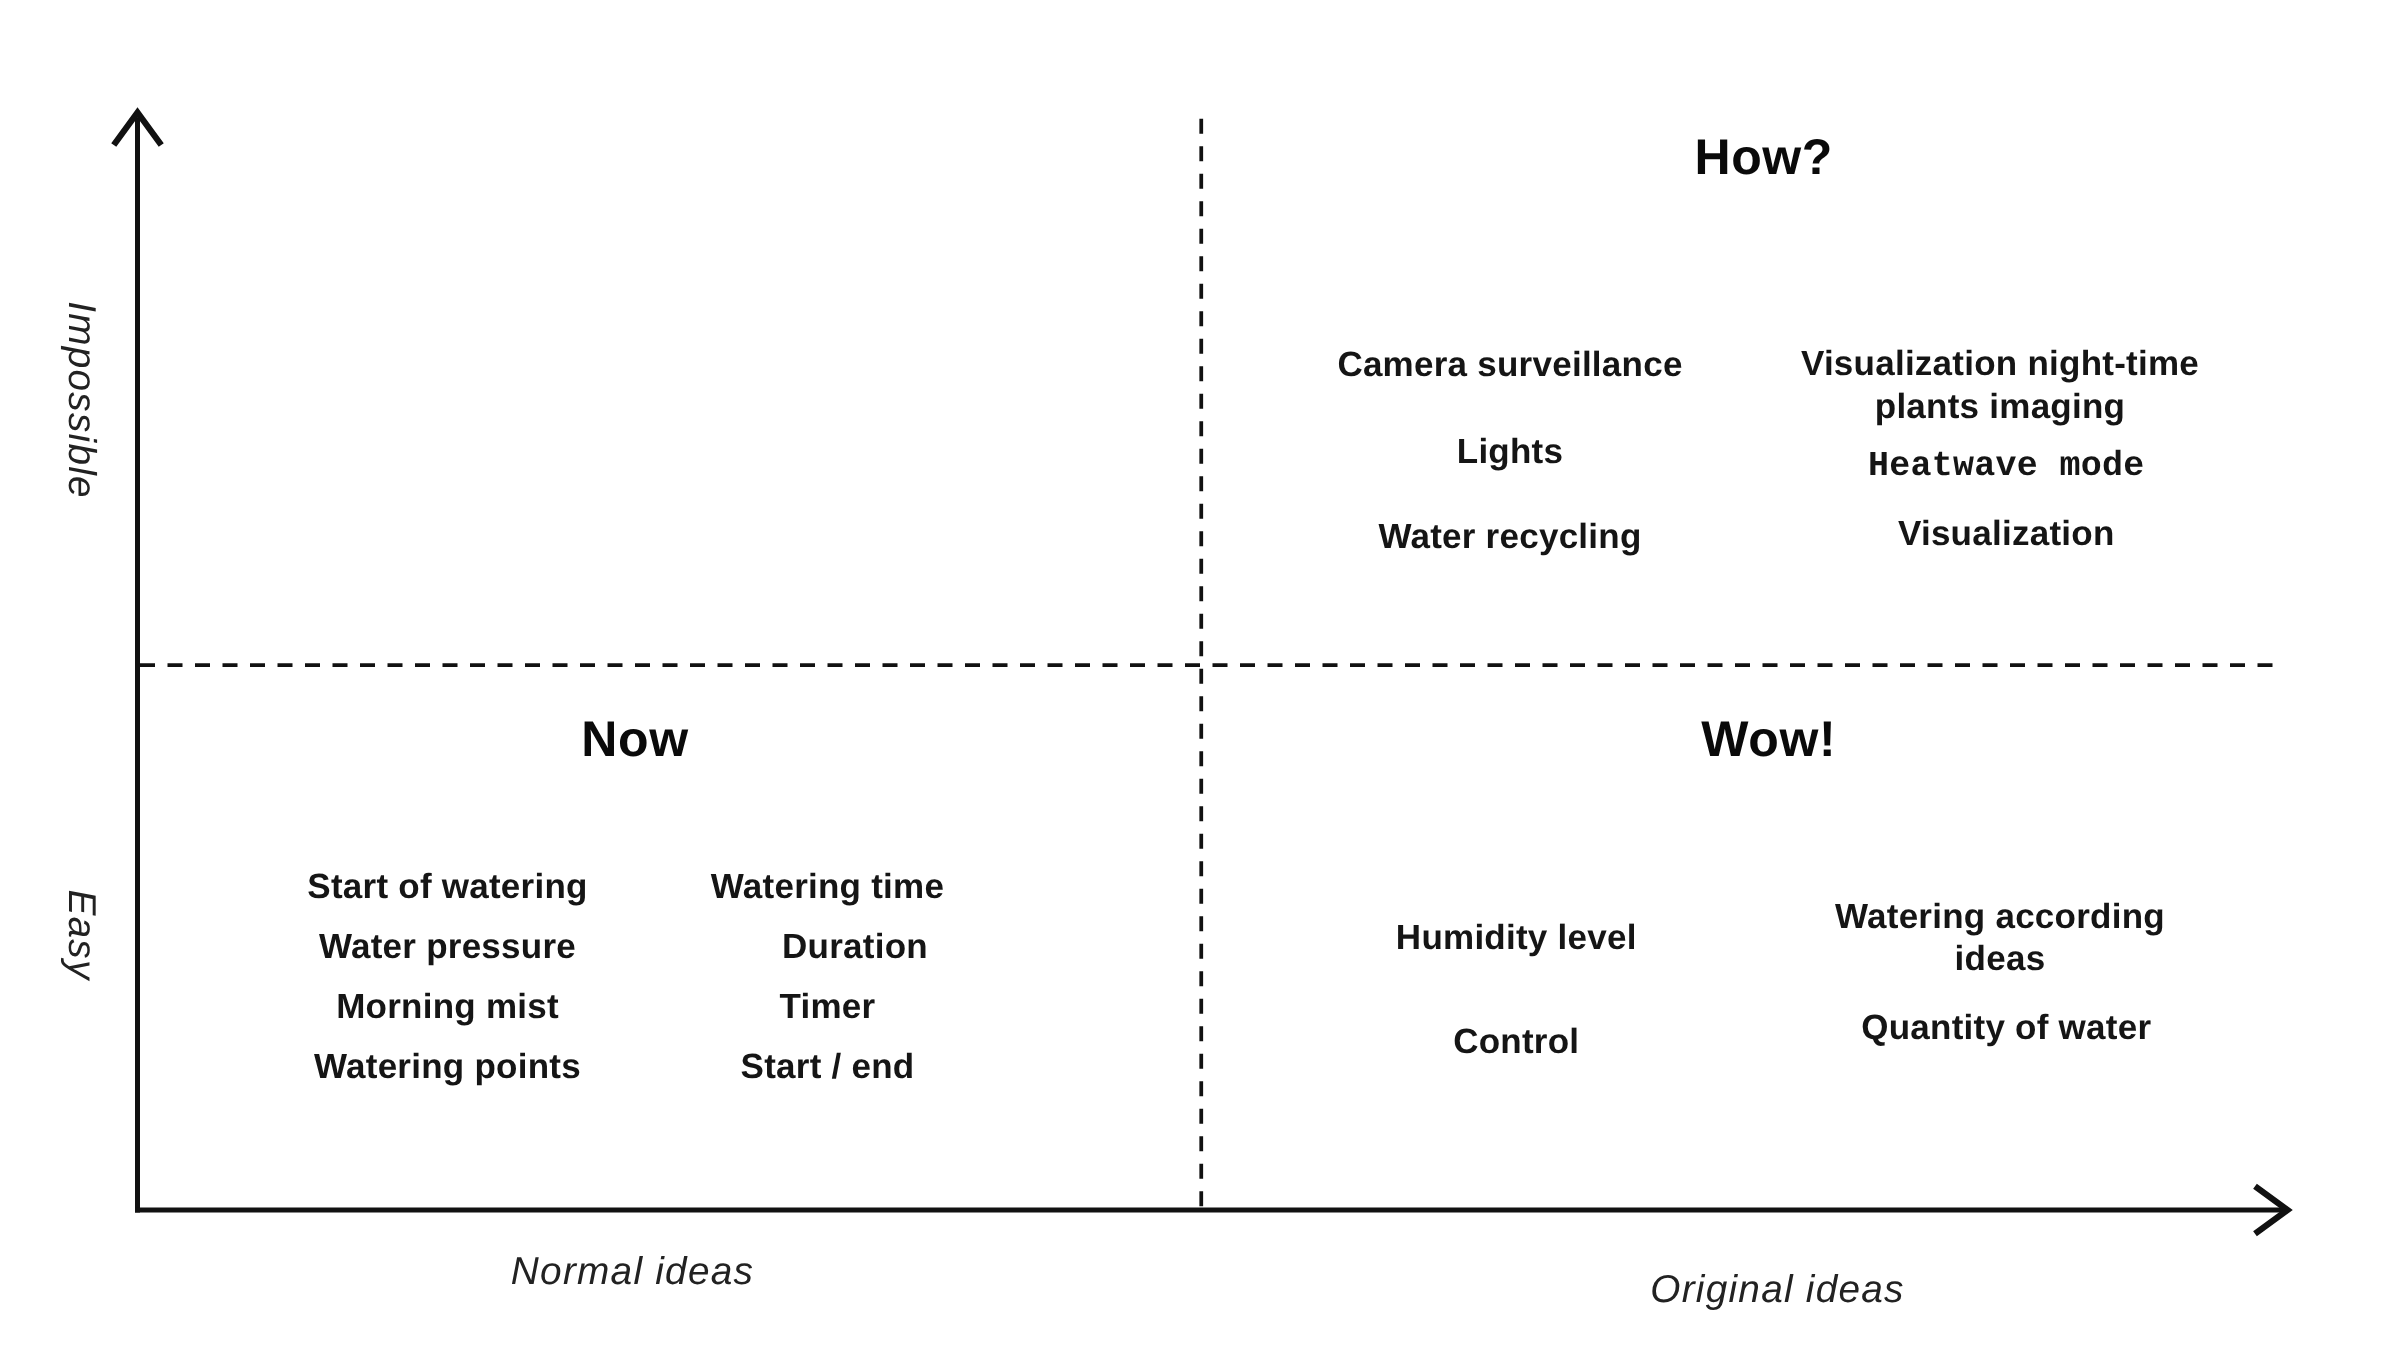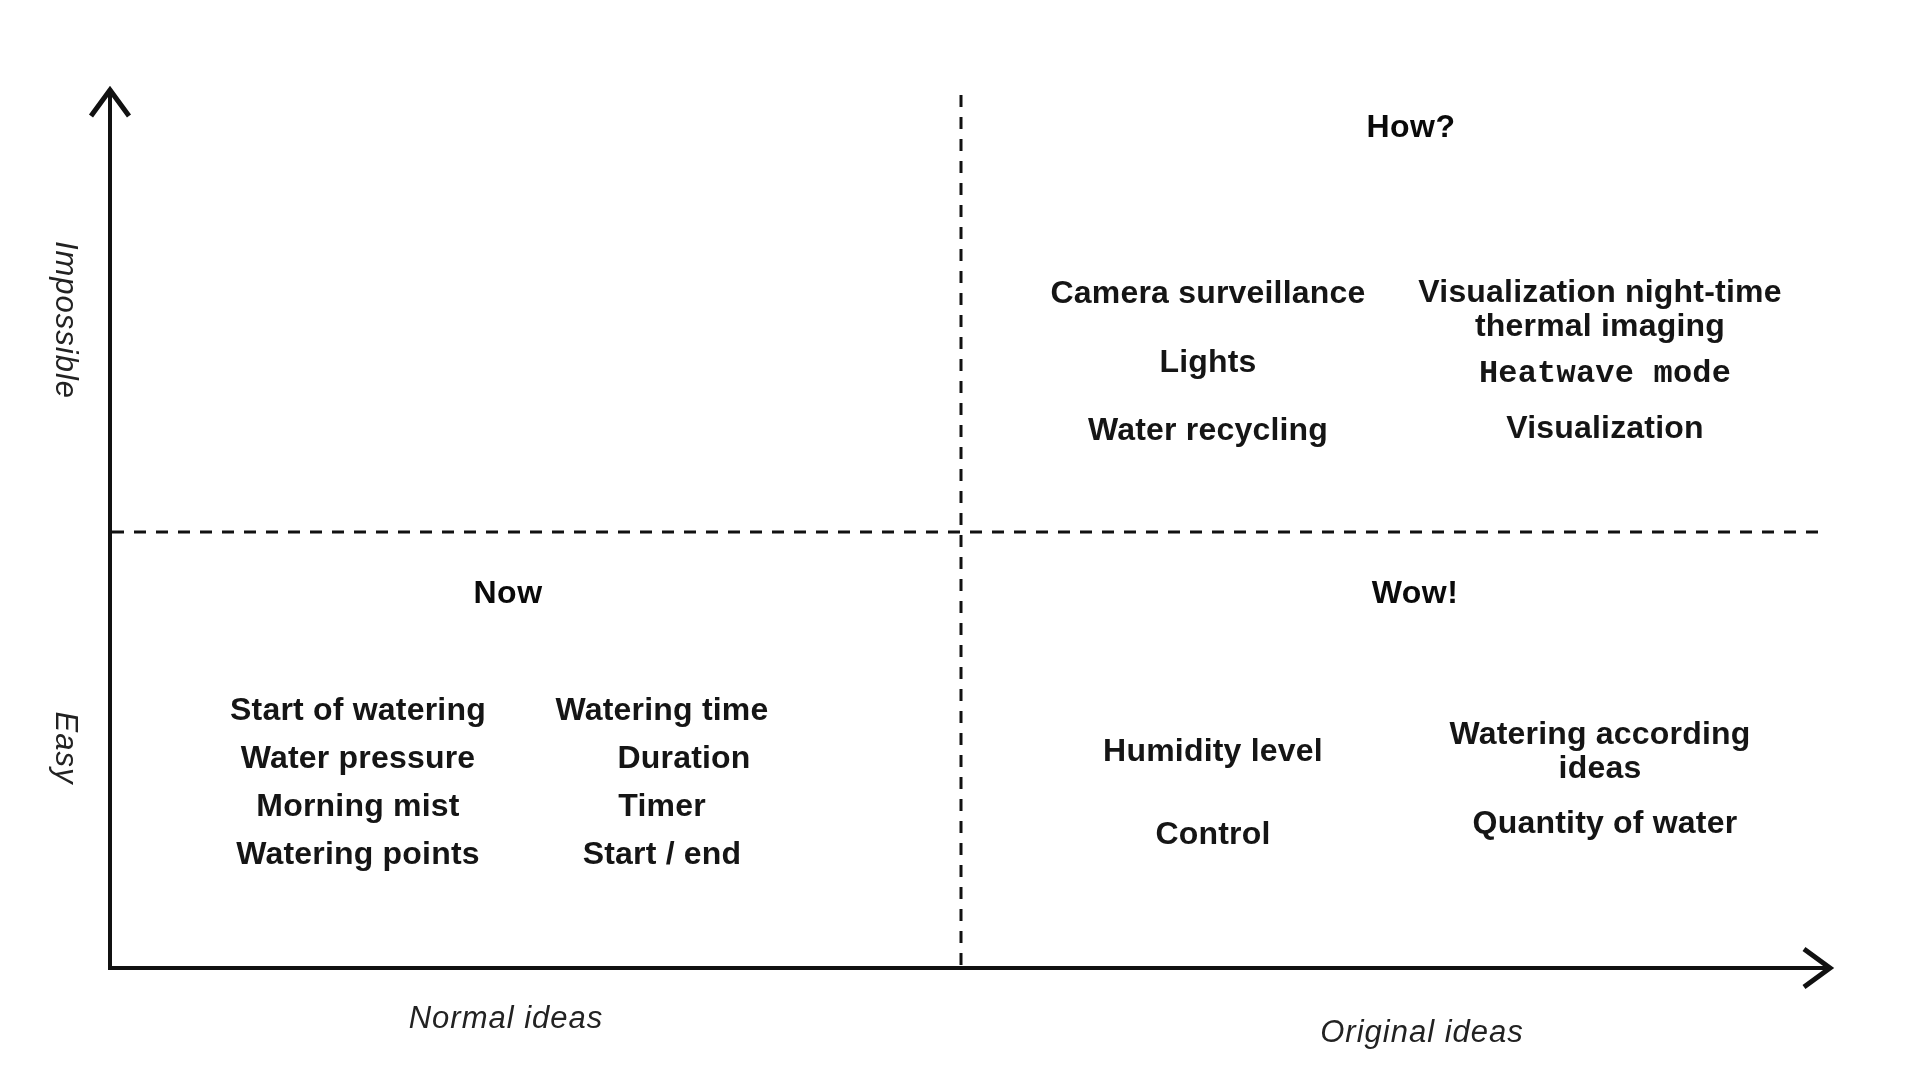--- a/index.html
+++ b/index.html
@@ -23,27 +23,27 @@
   }
   .txt {
     position: absolute;
     transform: translate(-50%, -50%);
     color: #151515;
     white-space: pre;
     text-align: center;
     line-height: 1.0;
   }
   .item {
-    font-size: 32px;
+    font-size: 28px;
     font-weight: 600;
     letter-spacing: 0.2px;
     line-height: 34px;
   }
   .q-title {
-    font-size: 32px;
+    font-size: 40px;
     font-weight: 800;
     color: #0a0a0a;
     letter-spacing: 0.5px;
   }
   .axis-label {
     font-size: 31px;
     font-style: italic;
     font-weight: 300;
     color: #222222;
     letter-spacing: 1px;
@@ -73,21 +73,21 @@
   <div class="txt axis-label vertical" style="left:66px; top:748px;">Easy</div>
   <div class="txt axis-label" style="left:506px; top:1017px;">Normal ideas</div>
   <div class="txt axis-label" style="left:1422px; top:1017px;margin-top:14px;">Original ideas</div>
 
   <div>
     <div class="txt q-title" style="left:1411px; top:126px;">How?</div>
     <div class="txt item" style="left:1208px; top:292px;">Camera surveillance</div>
     <div class="txt item" style="left:1208px; top:361px;">Lights</div>
     <div class="txt item" style="left:1208px; top:429px;">Water recycling</div>
     <div class="txt item" style="left:1600px; top:308px;">Visualization night-time
-thermal imaging</div>
+plants imaging</div>
     <div class="txt item" style="left:1605px; top:374px;font-family:Liberation Mono, monospace;">Heatwave mode</div>
     <div class="txt item" style="left:1605px; top:427px;">Visualization</div>
   </div>
 
   <div>
     <div class="txt q-title" style="left:508px; top:592px;">Now</div>
     <div class="txt item" style="left:358px; top:709px;">Start of watering</div>
     <div class="txt item" style="left:358px; top:757px;">Water pressure</div>
     <div class="txt item" style="left:358px; top:805px;">Morning mist</div>
     <div class="txt item" style="left:358px; top:853px;">Watering points</div>

